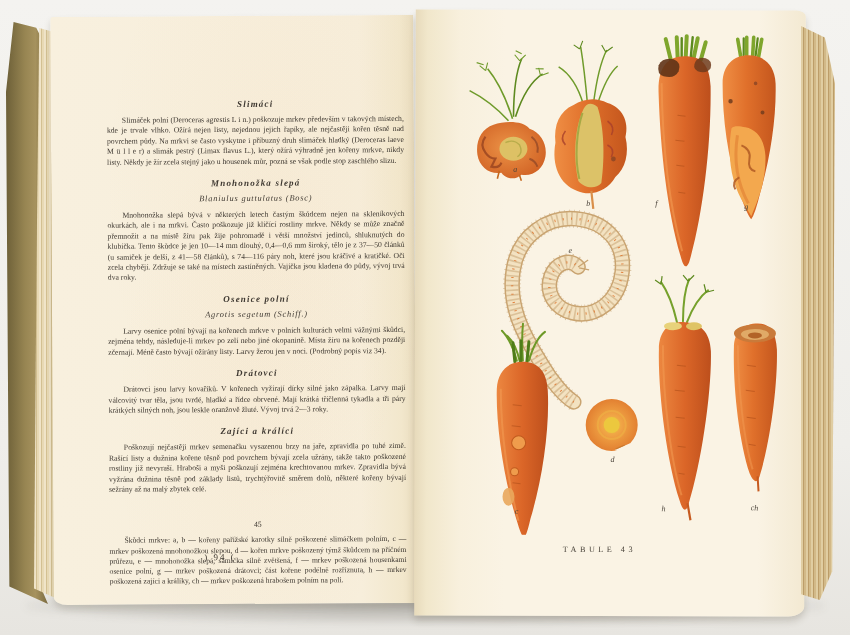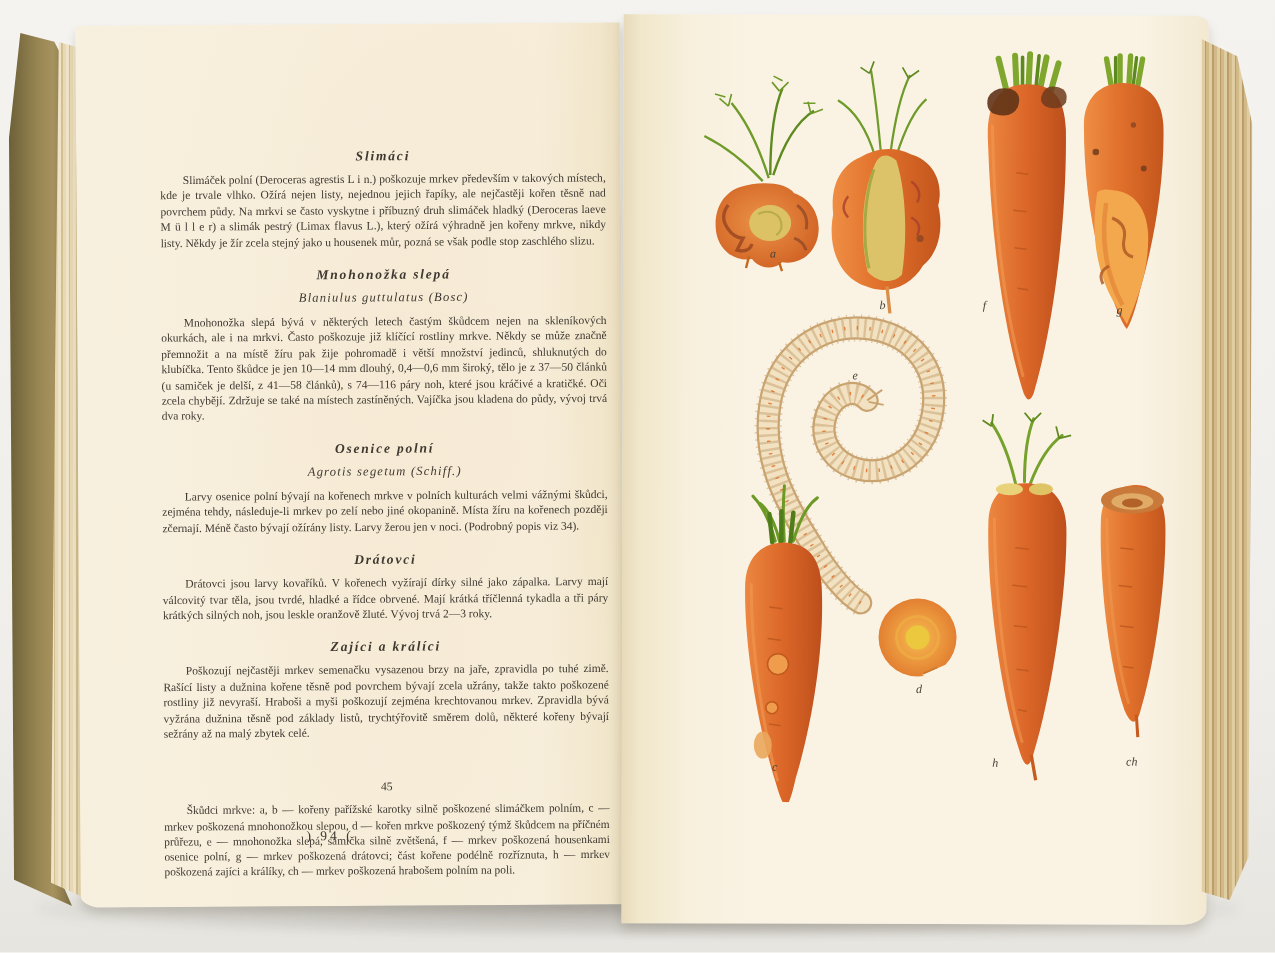--- a/index.html
+++ b/index.html
@@ -247,16 +247,17 @@
         <ellipse cx="300" cy="308" rx="21" ry="9" fill="#c97a3a"></ellipse>
         <ellipse cx="300" cy="309" rx="14" ry="5.5" fill="#e0aa67"></ellipse>
         <ellipse cx="300" cy="310" rx="7" ry="3" fill="#b26228"></ellipse>
         <path d="M283,320 C283,360 289,415 298,444" stroke="#f29a52" stroke-width="2" fill="none" opacity=".5"></path>
         <path d="M292,340 l9,1 m-10,24 l9,1 m-8,26 l9,1 m-7,26 l7,1" stroke="#b5521c" stroke-width="1" fill="none" opacity=".7"></path>
         <path d="M303,451 L304,466" stroke="#c65a1f" stroke-width="2" fill="none"></path>
       </g>
       <text class="plate-letter" x="300" y="485" text-anchor="middle">ch</text>
     </svg>
 
+    <div class="plate-label">TABULE 43</div>
   </div>
 
   <div class="edge-stack-right"></div>
 </div>
 
 </body></html>

